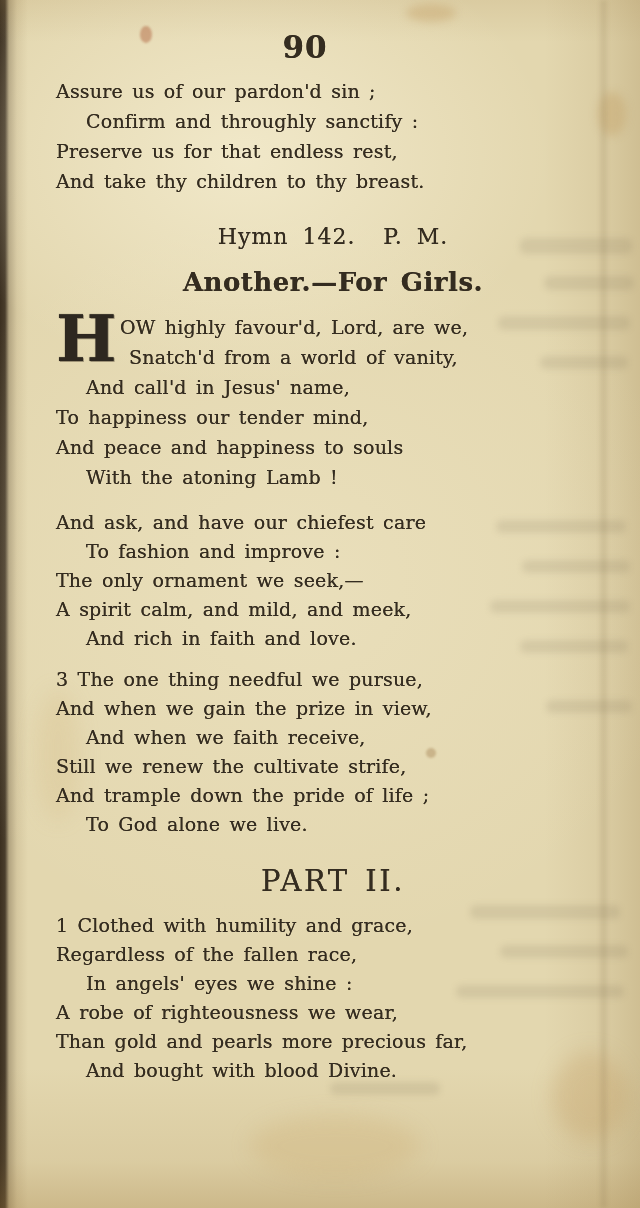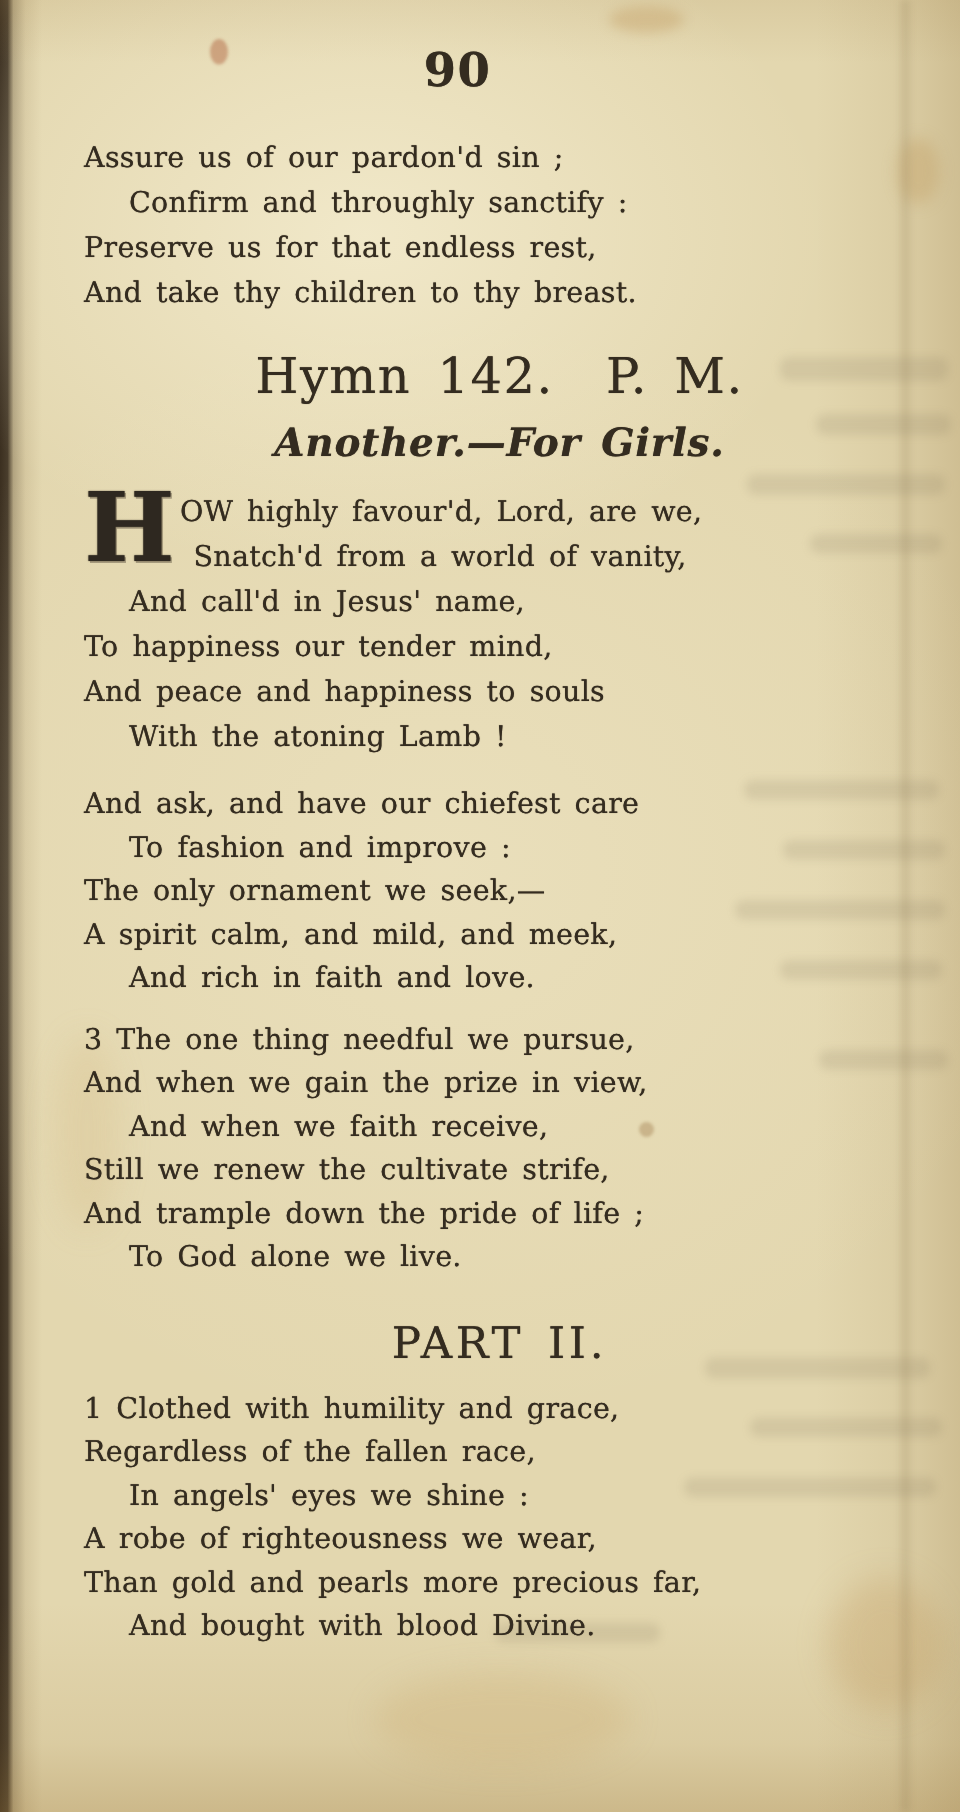--- a/index.html
+++ b/index.html
@@ -18,41 +18,41 @@
     font-family:"DejaVu Serif","Liberation Serif",serif;
     color:#342c20;
   }
   .content{position:relative;padding:28px 30px 0 56px;z-index:3;}
   .ink{text-shadow:0 0 0.5px rgba(48,38,24,0.85);}
   .page-num{
     position:relative;left:-28px;
     text-align:center;
     font-size:31px;line-height:38px;font-weight:700;
     letter-spacing:1px;
-    margin-bottom:24px;
+    margin-bottom:10px;
   }
   .line{
     font-size:19px;line-height:30px;
     letter-spacing:0.2px;word-spacing:3px;
     white-space:pre;
   }
   .lh29 .line{line-height:29px;}
   .indent{padding-left:30px;}
   .stanza{margin-bottom:20px;}
   .stanza.tight{margin-bottom:12px;}
   .hymn-heading{
     text-align:center;
-    font-size:33px;line-height:42px;
+    font-size:22px;line-height:42px;
     letter-spacing:1px;word-spacing:6px;
     white-space:pre;
     margin-bottom:8px;
   }
   .hymn-subtitle{
     text-align:center;
-    font-style:italic;font-weight:700;
+    font-weight:700;
     font-size:26px;line-height:32px;
     letter-spacing:0.5px;word-spacing:4px;
     margin-bottom:14px;
   }
   .verse1{position:relative;margin-bottom:16px;}
   .dropcap{
     position:absolute;left:0;top:-4px;
     font-size:64px;line-height:62px;font-weight:700;
     color:#2e2820;
     text-shadow:0 0 1px rgba(40,32,20,0.8), 1px 1px 0 rgba(60,50,34,0.35);

